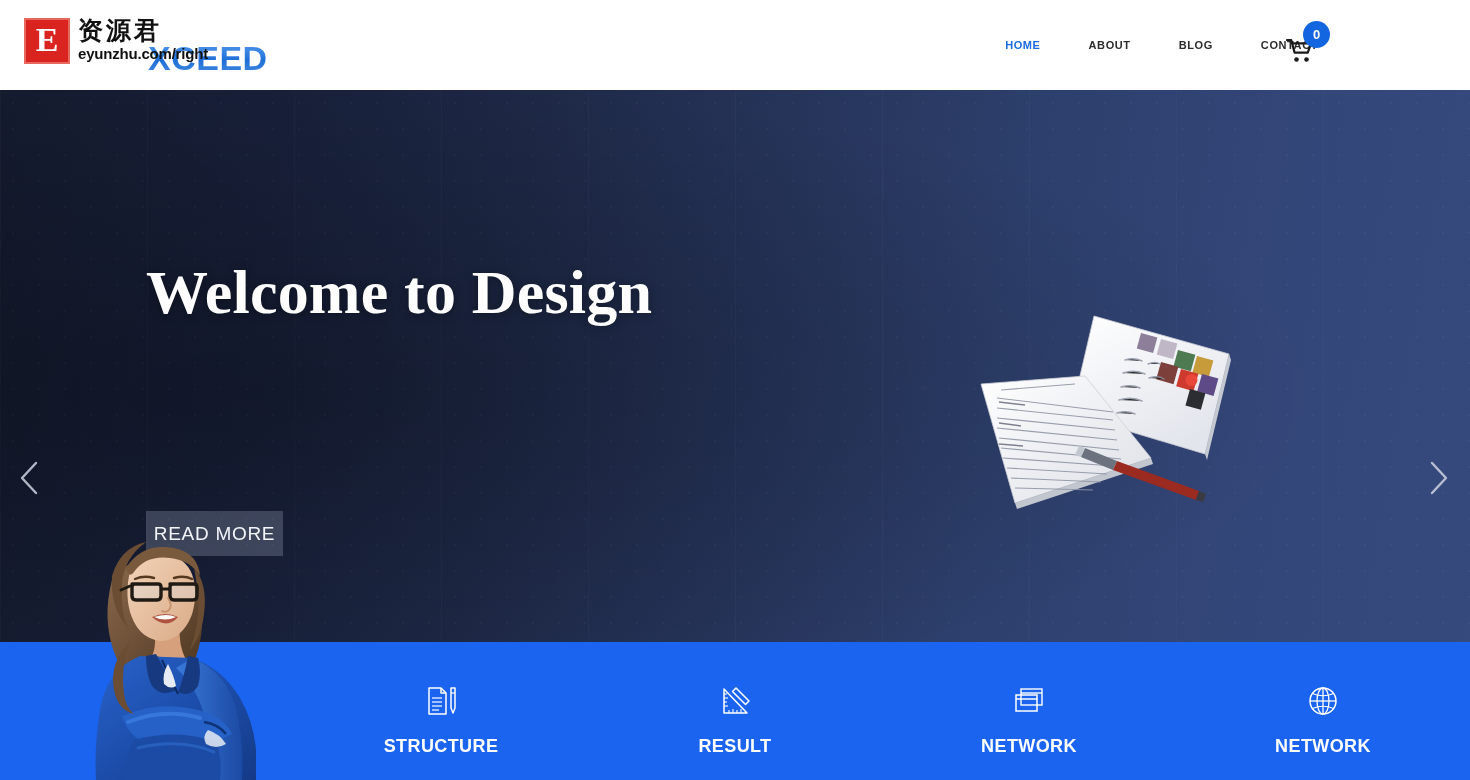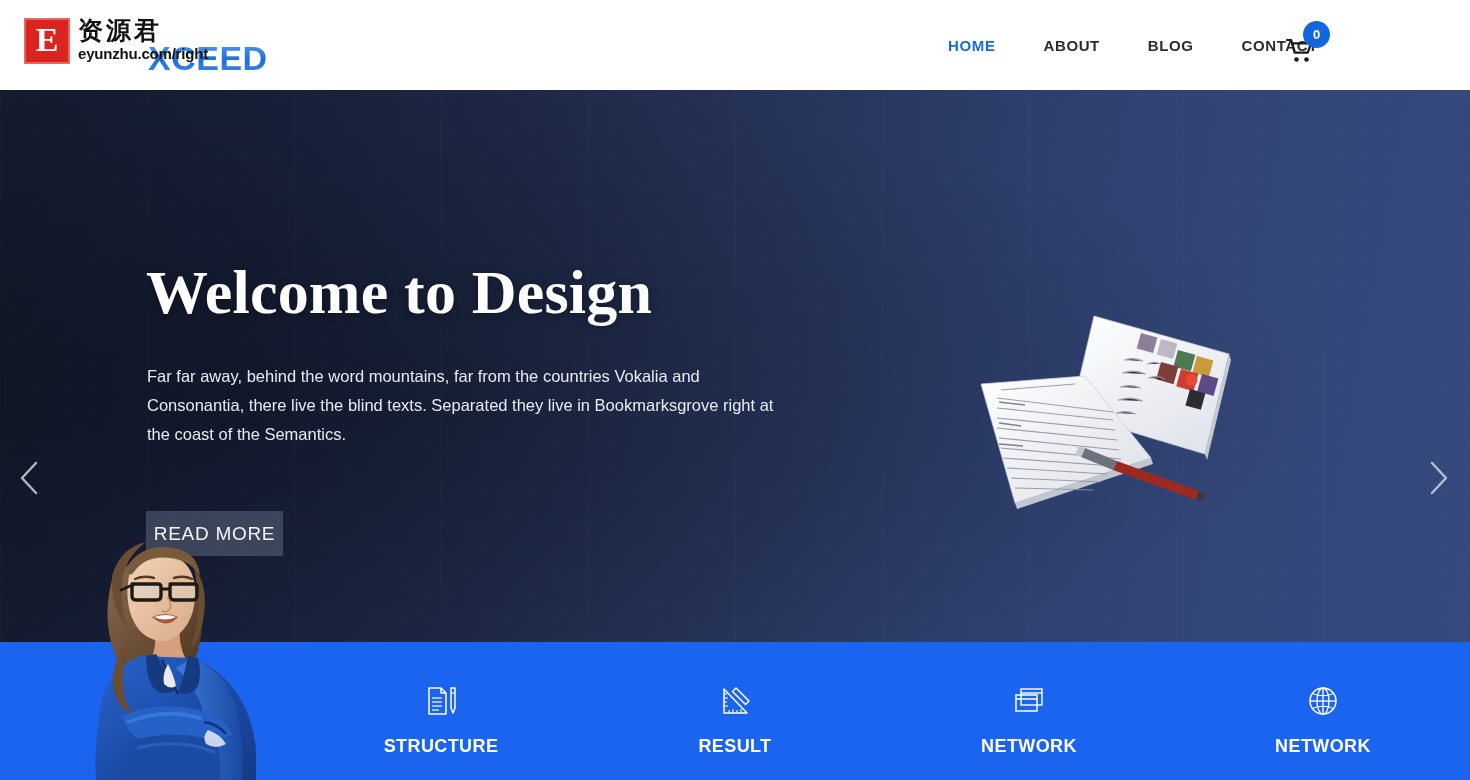--- a/index.html
+++ b/index.html
@@ -50,21 +50,21 @@
     font-size:15px; font-weight:700; color:#111;
     letter-spacing:-0.2px; margin-top:1px;
     font-family:"Liberation Sans", sans-serif;
   }
 
   .nav {
     position:absolute; right:128px; top:0; height:90px;
     display:flex; align-items:center; gap:0;
   }
   .nav a {
-    font-size:15px; font-weight:700; letter-spacing:.6px;
+    font-size:11px; font-weight:700; letter-spacing:.6px;
     color:#2b2b2b; text-decoration:none; padding:0 24px;
     font-family:"Liberation Sans", sans-serif;
   }
   .nav a.active { color:#1a6ae0; }
 
   .cart {
     position:absolute; right:140px; top:30px;
     width:44px; height:44px;
   }
   .cart-badge {
@@ -214,21 +214,20 @@
 
 <section class="hero">
   <div class="hero-dots"></div>
   <div class="hero-cols"></div>
   <div class="hero-vig"></div>
 
   <div class="hero-inner">
 
     <h1 class="hero-title">Welcome to Design</h1>
 
-    <p class="hero-desc">Far far away, behind the word mountains, far from the countries Vokalia and Consonantia, there live the blind texts. Separated they live in Bookmarksgrove right at the coast of the Semantics.</p>
 
     <button class="hero-btn">READ MORE</button>
 
     <div class="art">
       <svg width="300" height="250" viewBox="0 0 300 250">
         <defs>
           <linearGradient id="pg" x1="0" y1="0" x2="1" y2="1">
             <stop offset="0" stop-color="#ffffff"></stop>
               <stop offset="1" stop-color="#dcdfe6"></stop>
           </linearGradient>

